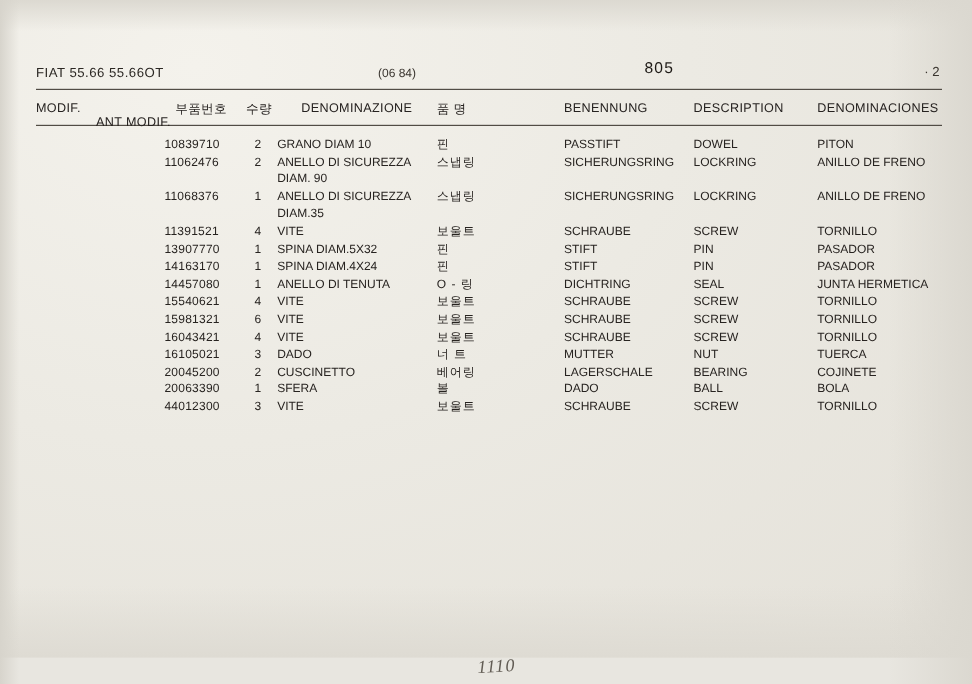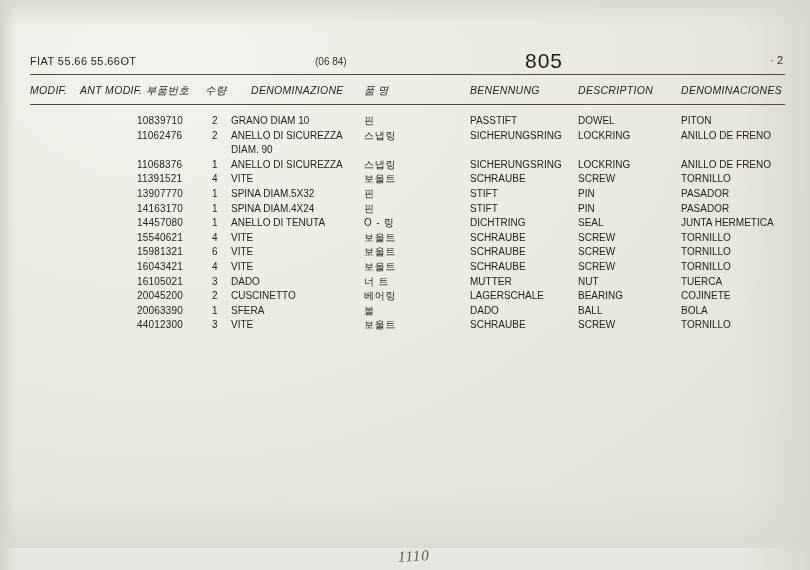--- a/index.html
+++ b/index.html
@@ -58,22 +58,22 @@
     color: #2b2723;
   }
   .hdr-code {
     position: absolute;
     left: 285px; top: 4px;
     font-size: 10px;
     color: #3a352f;
   }
   .hdr-page-no {
     position: absolute;
-    left: 495px; top: -3px;
-    font-size: 21px;
+    left: 507px; top: -3px;
+    font-size: 13px;
     letter-spacing: 1px;
     color: #1e1a16;
   }
   .hdr-folio {
     position: absolute;
     right: 2px; top: 2px;
     font-size: 11px;
     color: #3a352f;
   }
   .hdr-folio .dot { margin-right: 3px; }
@@ -90,21 +90,20 @@
   .rule.bottom { top: 104px; }
 
   
   .col-head {
     position: absolute;
     top: 84px;
     font-size: 10.5px;
     letter-spacing: 0.3px;
     color: #262220;
     white-space: nowrap;
-    font-style: italic;
   }
 
   
   .rows {
     position: absolute;
     left: 0;
     top: 114px;
     width: 810px;
   }
   .row {
@@ -170,21 +169,21 @@
     <div class="hdr-folio">
       <span class="dot">·</span><span>2</span>
     </div>
   </div>
 
   <div class="rule top"></div>
   <div class="rule bottom"></div>
 
   <div id="col-heads">
       <div class="col-head" style="left: 30px;">MODIF.</div>
-      <div class="col-head" style="left: 80px;">ANT MODIF.</div>
+      <div class="col-head" style="left: 80px; margin-top: 12px;">ANT MODIF.</div>
       <div class="col-head" style="left: 146px;">부품번호</div>
       <div class="col-head" style="left: 205px;">수량</div>
       <div class="col-head" style="left: 231px; padding-left: 20px;">DENOMINAZIONE</div>
       <div class="col-head" style="left: 364px;">품      명</div>
       <div class="col-head" style="left: 470px;">BENENNUNG</div>
       <div class="col-head" style="left: 578px;">DESCRIPTION</div>
       <div class="col-head" style="left: 681px;">DENOMINACIONES</div>
     </div>
 
   <div class="rows" id="rows">
@@ -211,20 +210,23 @@
       </div>
       <div class="row">
         <span class="cell c-part">11068376</span>
         <span class="cell c-qty">1</span>
         <span class="cell c-den">ANELLO DI SICUREZZA</span>
         <span class="cell c-kor">스냅링</span>
         <span class="cell c-ben">SICHERUNGSRING</span>
         <span class="cell c-desc">LOCKRING</span>
         <span class="cell c-denes">ANILLO DE FRENO</span>
       </div>
+      <div class="row cont-line">
+        <span class="cell c-den">DIAM.35</span>
+      </div>
       <div class="row">
         <span class="cell c-part">11391521</span>
         <span class="cell c-qty">4</span>
         <span class="cell c-den">VITE</span>
         <span class="cell c-kor">보울트</span>
         <span class="cell c-ben">SCHRAUBE</span>
         <span class="cell c-desc">SCREW</span>
         <span class="cell c-denes">TORNILLO</span>
       </div>
       <div class="row">

